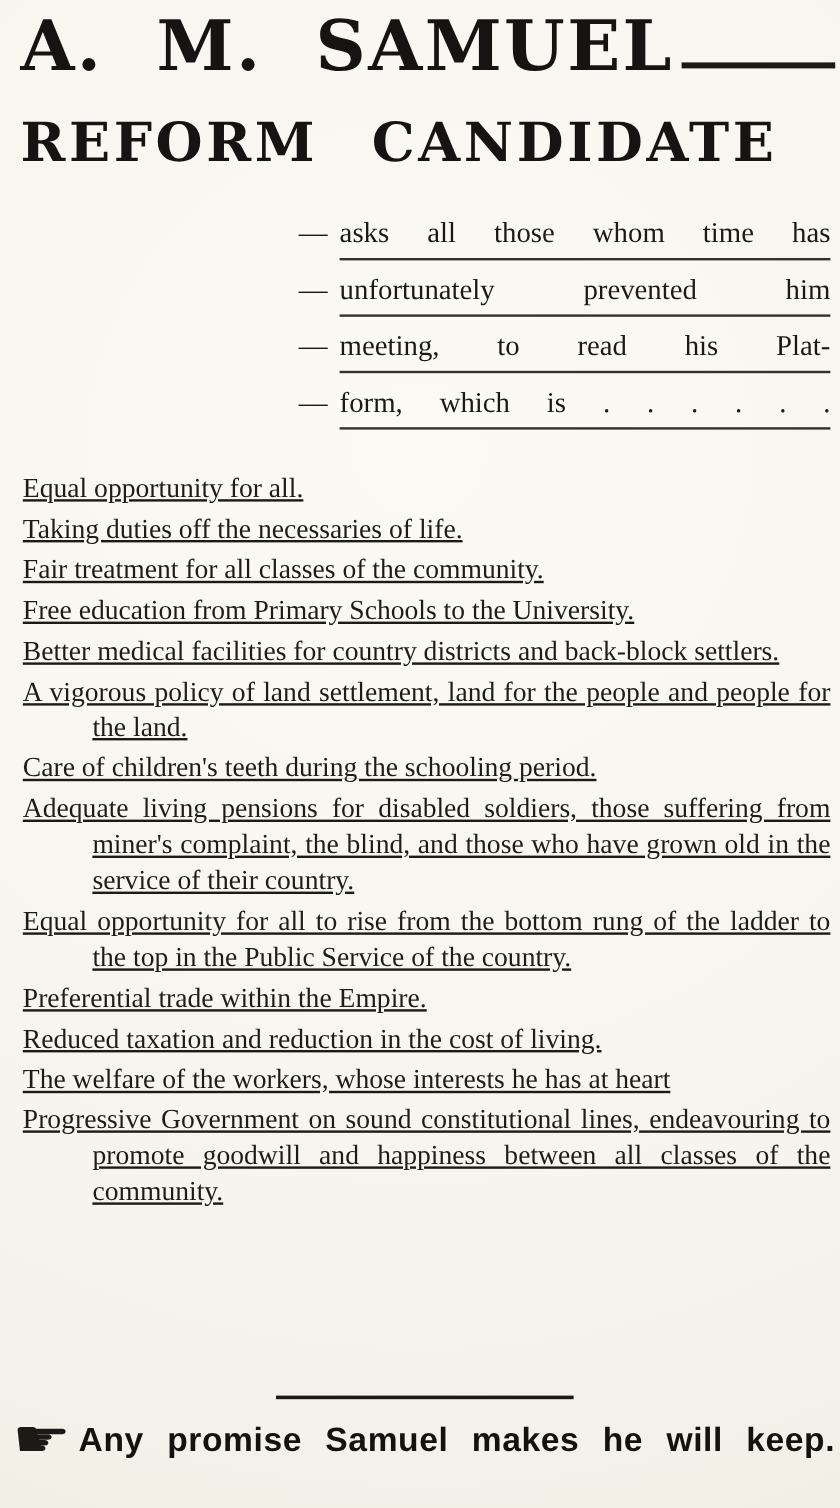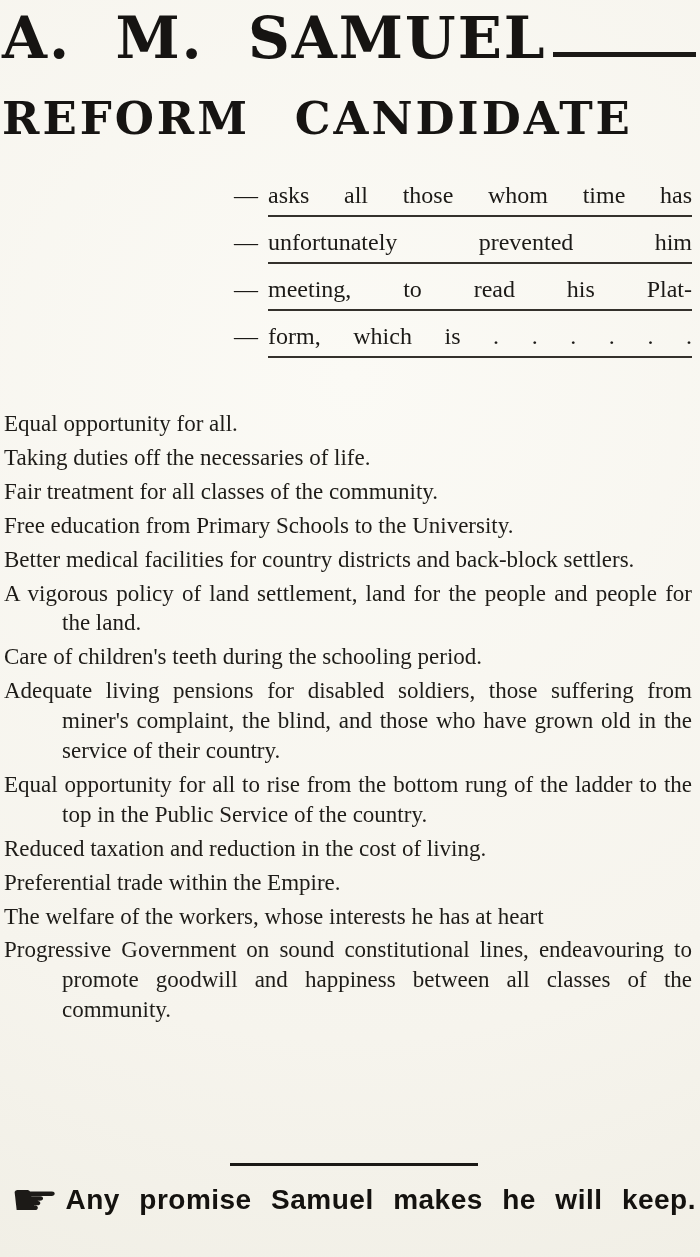--- a/index.html
+++ b/index.html
@@ -9,21 +9,21 @@
     height: 1257px;
     background: #f7f5ef;
     color: #1c1a17;
     font-family: "Liberation Serif", serif;
     overflow: hidden;
   }
   .page {
     position: relative;
     width: 700px;
     height: 1257px;
-    padding: 8px 4px 0 2px;
+    padding: 8px 4px 0 17px;
     background:
       radial-gradient(circle at 50% 30%, #fbfaf5 0%, #f6f4ed 70%, #f1efe6 100%);
   }
 
   
   .title-row {
     display: flex;
     font-family: "DejaVu Serif", serif;
     font-weight: bold;
     font-size: 58px;
@@ -68,21 +68,22 @@
   .intro-text {
     flex: 1;
     border-bottom: 2px solid #34312c;
     padding-bottom: 5px;
     text-align: justify;
     text-align-last: justify;
   }
 
   
   .platform {
-    margin: 51px 4px 0 2px;
+    margin: 34px 4px 0 2px;
+    text-decoration: underline;
   }
   .item {
     font-size: 23px;
     line-height: 1.3;
     text-align: justify;
     padding-left: 58px;
     text-indent: -58px;
     margin-bottom: 4px;
     color: #1e1c18;
   }
@@ -173,23 +174,23 @@
 
       <p class="item">A vigorous policy of land settlement, land for the people and people for the land.</p>
 
       <p class="item">Care of children's teeth during the schooling period.</p>
 
       <p class="item">Adequate living pensions for disabled soldiers, those suffering from miner's complaint, the blind, and those who have grown old in the service of their country.</p>
 
       <p class="item">Equal opportunity for all to rise from the bottom rung of the ladder to the top in the Public Service of the country.</p>
 
 
+      <p class="item">Preferential trade within the Empire.</p>
+
       <p class="item">Reduced taxation and reduction in the cost of living.</p>
-
-      <p class="item">Preferential trade within the Empire.</p>
 
       <p class="item">The welfare of the workers, whose interests he has at heart</p>
 
       <p class="item">Progressive Government on sound constitutional lines, endeavouring to promote goodwill and happiness between all classes of the community.</p>
     </div>
 
   <div class="footer-rule"></div>
 
   <div class="footer">
     <span class="manicule">☛</span>

